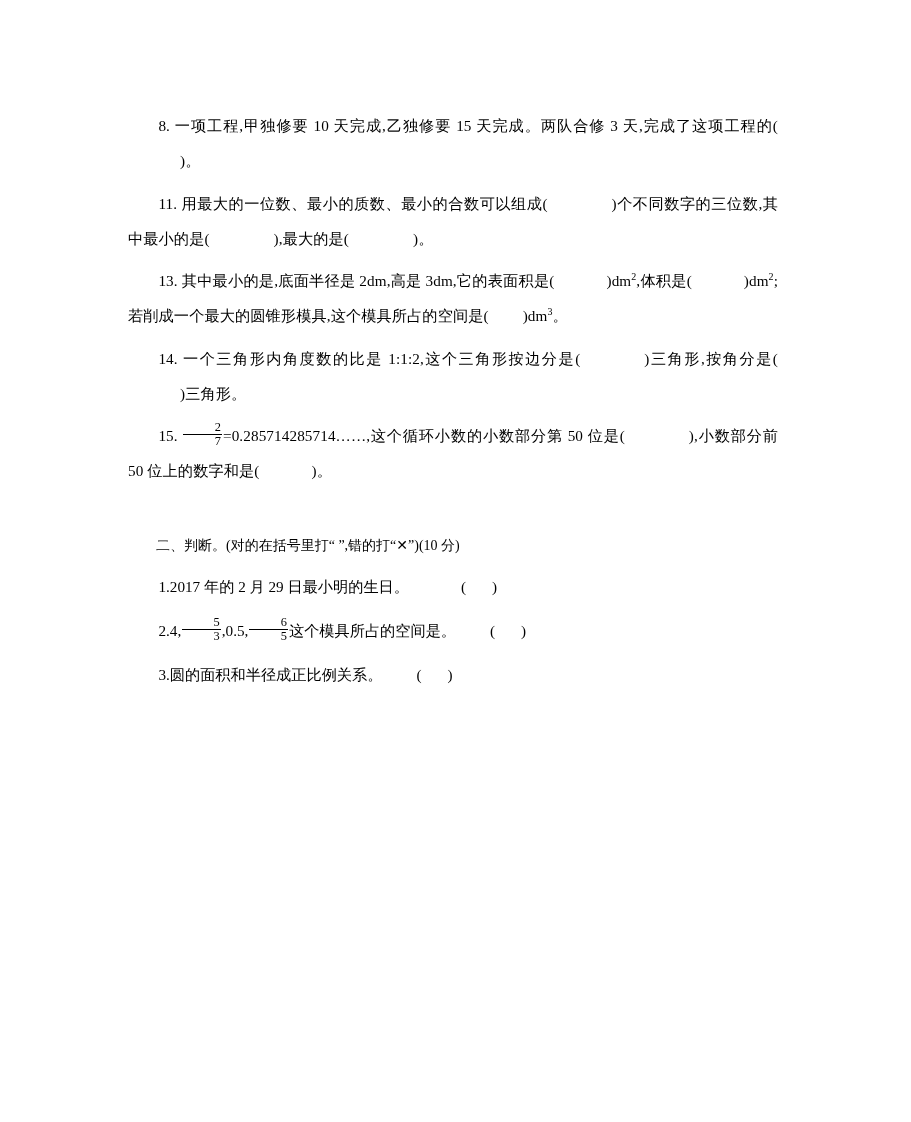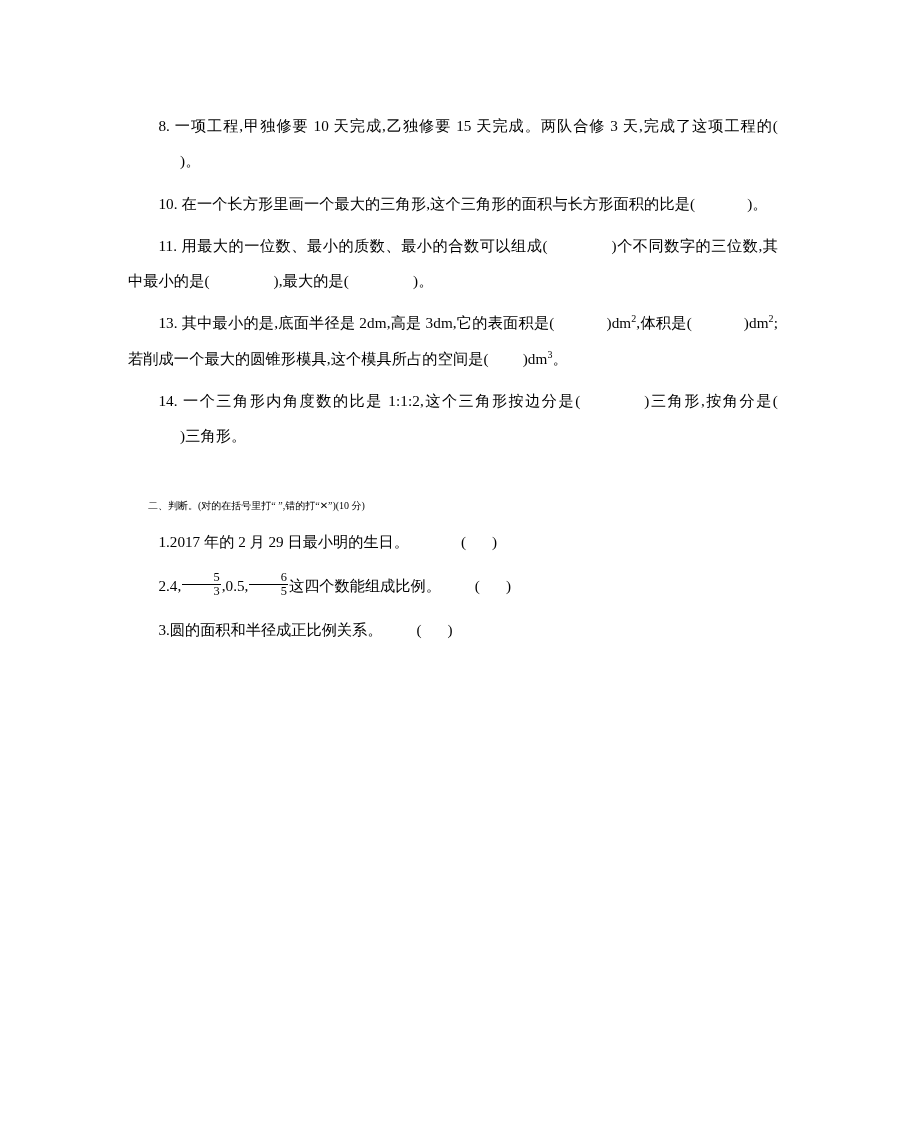--- a/index.html
+++ b/index.html
@@ -33,21 +33,21 @@
   .q {
     font-size: 15.2px;
     line-height: 2.32;
     text-align: justify;
     text-justify: inter-ideograph;
     margin: 0 0 7px 0;
     text-indent: 2em;
     letter-spacing: 0.1px;
   }
   .section-head {
-    font-size: 10px;
+    font-size: 14px;
     line-height: 2.3;
     margin: 0 0 6px 0;
     text-indent: 2em;
   }
   .gap-block {
     height: 34px;
   }
   .tf {
     font-size: 15.2px;
     line-height: 2.5;
@@ -86,35 +86,35 @@
 </style>
 </head>
 <body>
 
 <div class="page">
   <div class="content">
 
     <p class="q"><span>8.</span> <span>一项工程,甲独修要 10 天完成,乙独修要 15 天完成。两队合修 3 天,完成了这项工程的(</span><span class="blank-md"></span><span>)。</span></p>
 
 
-    <p class="q"><span>10.</span> <span>在一个长方形里画一个最大的三角形,这个三角形的面积与长方形面积的比是(</span><span class="blank-md"></span><span>)。</span></p>
 
     <p class="q"><span>11.</span> <span>用最大的一位数、最小的质数、最小的合数可以组成(</span><span class="blank-lg"></span><span>)个不同数字的三位数,其中最小的是(</span><span class="blank-lg"></span><span>),最大的是(</span><span class="blank-lg"></span><span>)。</span></p>
 
 
     <p class="q"><span>13.</span> <span>其中最小的是,底面半径是 2dm,高是 3dm,它的表面积是(</span><span class="blank-md"></span><span>)dm</span><sup class="exp">2</sup><span>,体积是(</span><span class="blank-md"></span><span>)dm</span><sup class="exp">2</sup><span>;若削成一个最大的圆锥形模具,这个模具所占的空间是(</span><span class="blank-sm"></span><span>)dm</span><sup class="exp">3</sup><span>。</span></p>
 
     <p class="q"><span>14.</span> <span>一个三角形内角度数的比是 1:1:2,这个三角形按边分是(</span><span class="blank-lg"></span><span>)三角形,按角分是(</span><span class="blank-md"></span><span>)三角形。</span></p>
 
+    <p class="q"><span>15.</span> <span class="frac"><span class="num">2</span><span class="den">7</span></span><span>=0.285714285714……,这个循环小数的小数部分第 50 位是(</span><span class="blank-lg"></span><span>),小数部分前 50 位上的数字和是(</span><span class="blank-md"></span><span>)。</span></p>
 
     <div class="gap-block"></div>
 
     <p class="section-head">二、判断。(对的在括号里打“  ”,错的打“✕”)(10 分)</p>
 
     <p class="tf"><span>1.</span><span>2017 年的 2 月 29 日最小明的生日。</span><span class="blank-md"></span><span>(</span><span class="tick-box"></span><span>)</span></p>
 
-    <p class="tf"><span>2.</span><span>4,</span><span class="frac"><span class="num">5</span><span class="den">3</span></span><span>,0.5,</span><span class="frac"><span class="num">6</span><span class="den">5</span></span><span>这四个数能组成比例。</span><span class="blank-sm"></span><span>(</span><span class="tick-box"></span><span>)</span></p>
+    <p class="tf"><span>2.</span><span>4,</span><span class="frac"><span class="num">5</span><span class="den">3</span></span><span>,0.5,</span><span class="frac"><span class="num">6</span><span class="den">5</span></span><span>这个模具所占的空间是。</span><span class="blank-sm"></span><span>(</span><span class="tick-box"></span><span>)</span></p>
 
     <p class="tf"><span>3.</span><span>圆的面积和半径成正比例关系。</span><span class="blank-sm"></span><span>(</span><span class="tick-box"></span><span>)</span></p>
 
 
   </div>
 </div>
 
 </body></html>

